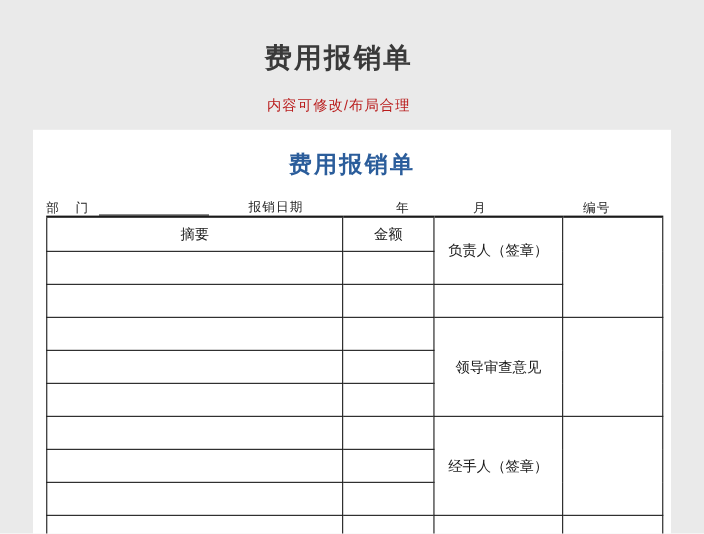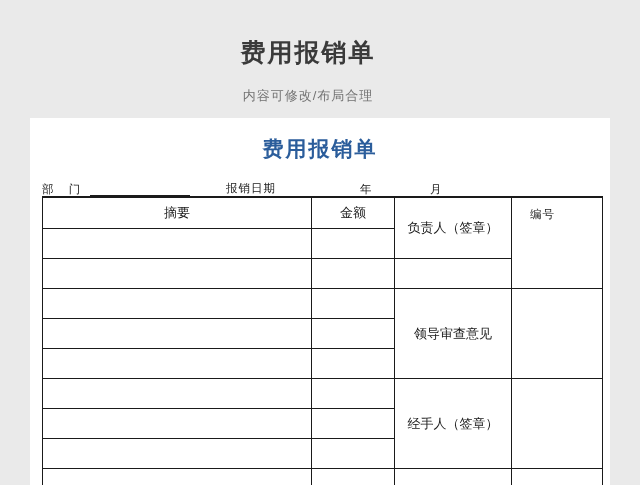--- a/index.html
+++ b/index.html
@@ -22,21 +22,21 @@
     text-align: center;
     font-size: 25px;
     font-weight: bold;
     color: #3a3a3a;
     letter-spacing: 2px;
     padding-top: 36px;
   }
   .page-subtitle {
     text-align: center;
     font-size: 13px;
-    color: #737373;
+    color: #b91c1c;
     letter-spacing: 1px;
     padding-top: 18px;
   }
   .sheet {
     position: absolute;
     left: 30px;
     top: 118px;
     width: 580px;
     height: 367px;
     background: #ffffff;
@@ -64,21 +64,21 @@
   .m-dept { left: 12px; top: 5px; letter-spacing: 6px; }
   .m-deptline {
     left: 60px; top: 18px;
     width: 100px;
     border-bottom: 1px solid #1c1c1c;
     height: 0;
   }
   .m-date { left: 196px; top: 4px; letter-spacing: 1px; }
   .m-year { left: 330px; top: 5px; }
   .m-month { left: 400px; top: 5px; }
-  .m-no { left: 500px; top: 5px; letter-spacing: 1px; margin-top: 25px; }
+  .m-no { left: 500px; top: 5px; letter-spacing: 1px; }
 
   table.grid {
     position: absolute;
     left: 12px;
     top: 78px;
     width: 556px;
     border-collapse: collapse;
     table-layout: fixed;
   }
   table.grid td {

